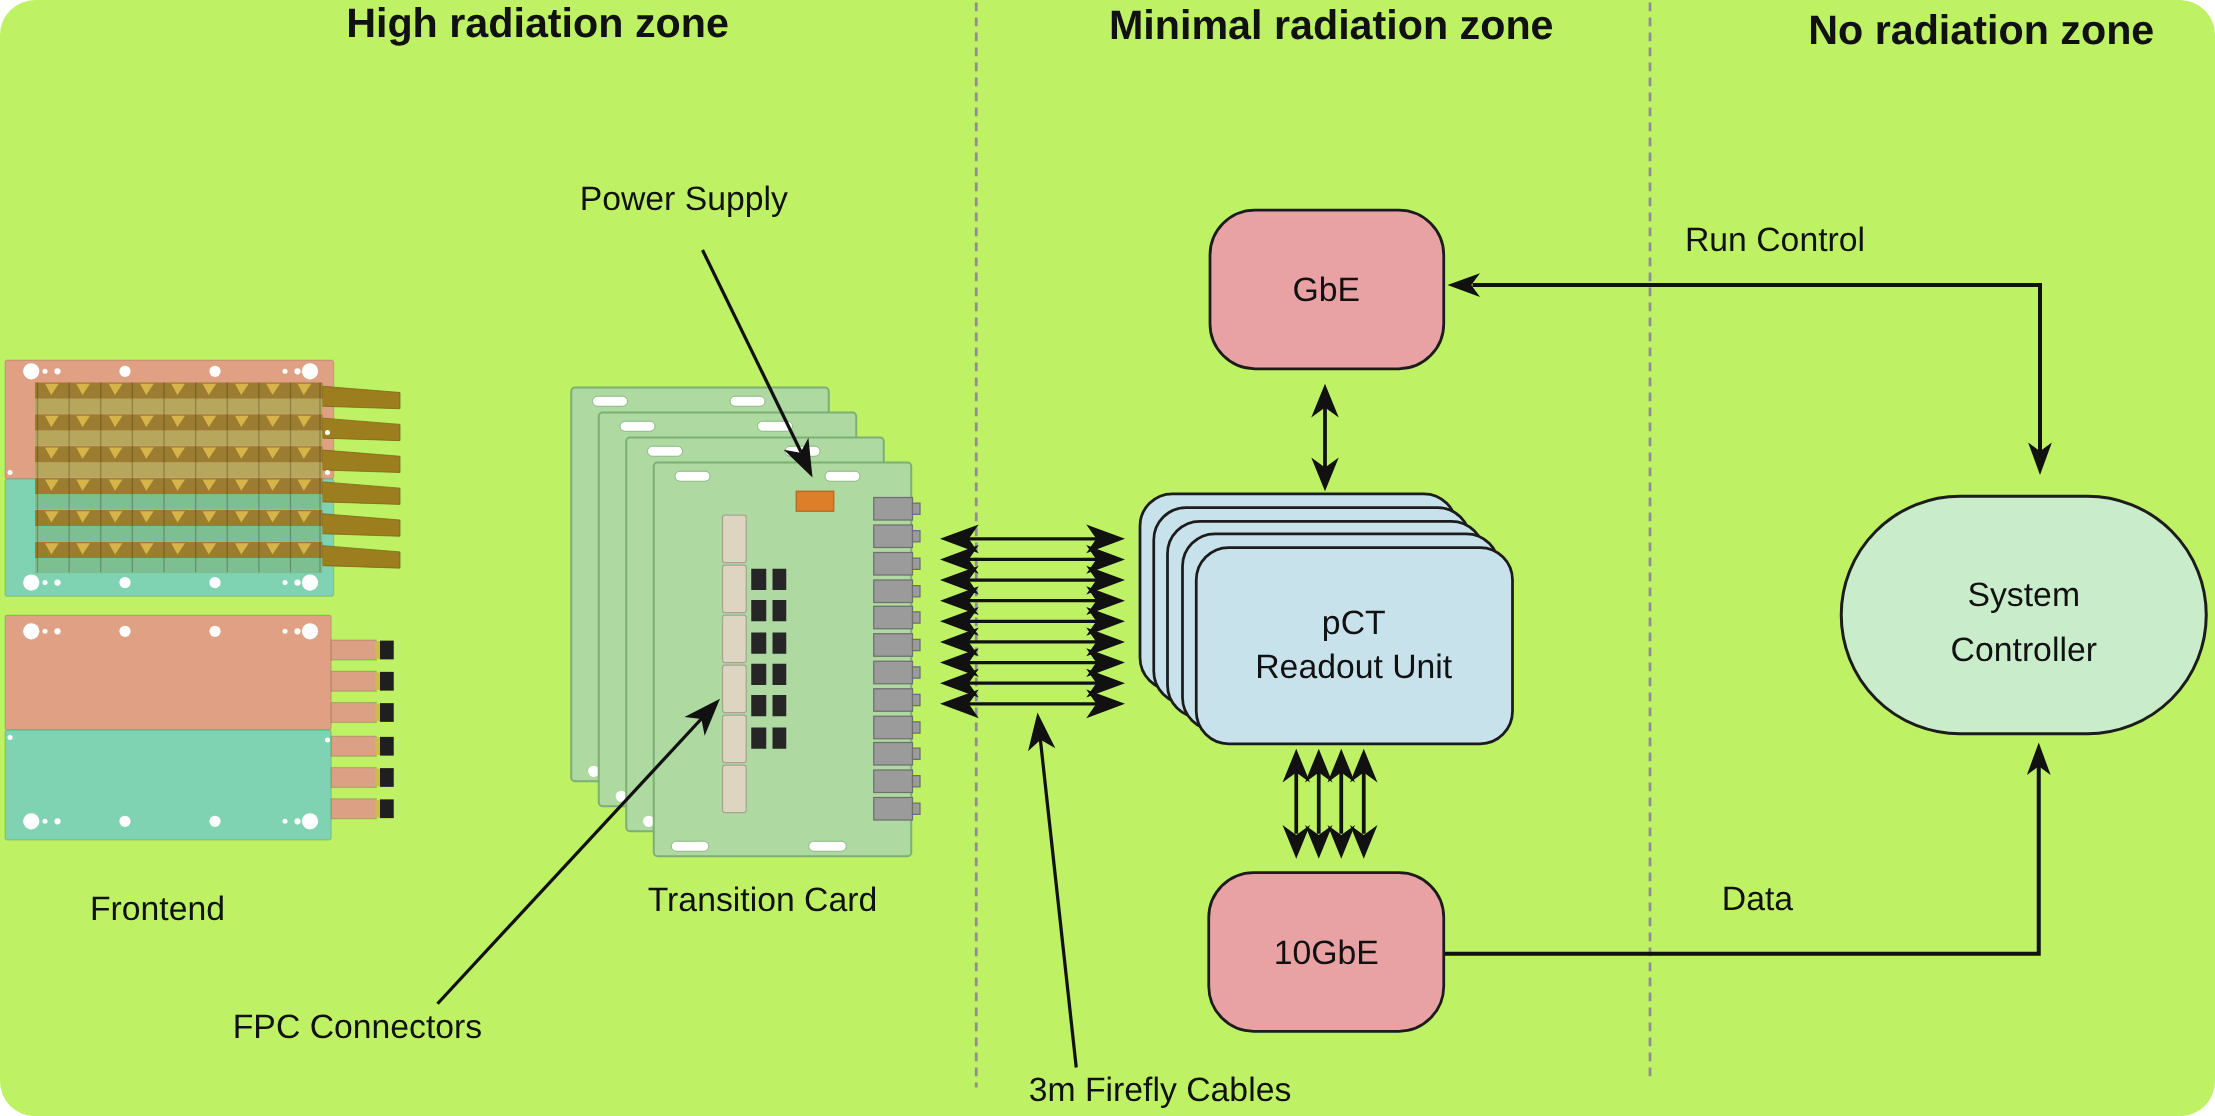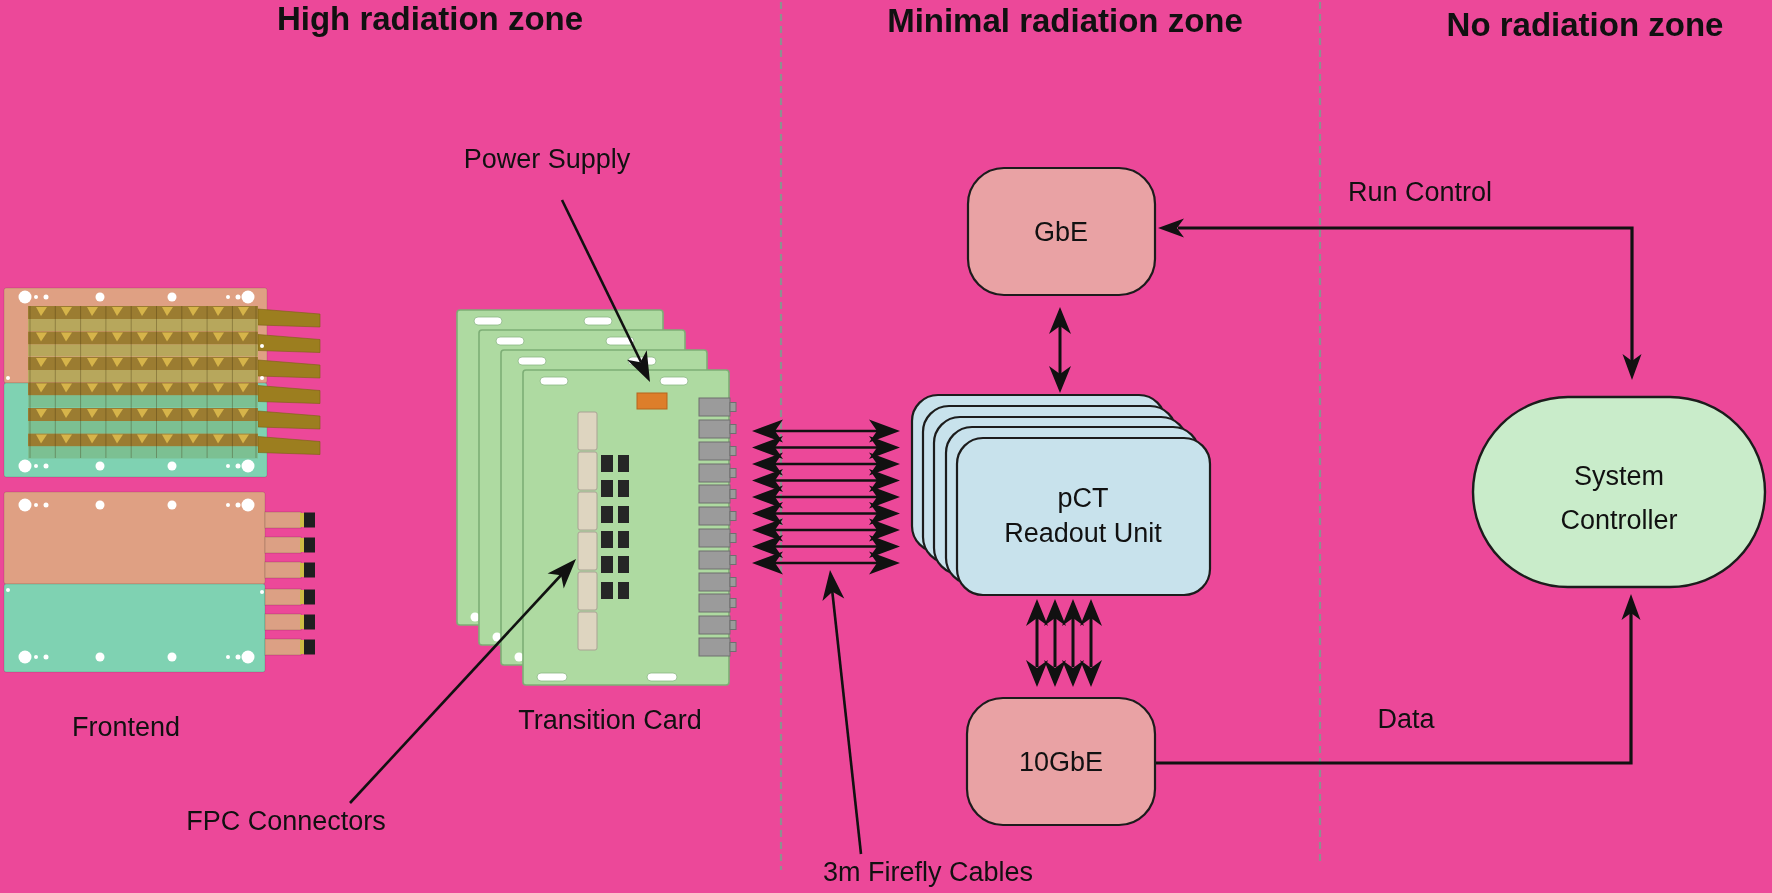--- a/index.html
+++ b/index.html
@@ -17,21 +17,21 @@
     --chip-light-teal:#7cc092;
     --gold-mark:#d6b44a;
     --flex-brass:#9c7e1f;
     --tab-salmon:#dca084;
     --tab-yellow:#cdbc45;
     --connector-gray:#9b9b9b;
     --divider-gray:#8f8f8f;
     --ink:#111111;
   }
   html,body{margin:0;padding:0;background:#ffffff;}
-  .canvas{width:1772px;height:893px;position:relative;background:#ec4899;}
+  .canvas{width:1772px;height:893px;position:relative;background:#bef264;border-radius:28px;}
   svg{display:block;}
   .zone-title{font:bold 33px "Liberation Sans","DejaVu Sans",sans-serif;fill:var(--ink);}
   .diagram-label{font:27px "Liberation Sans","DejaVu Sans",sans-serif;fill:var(--ink);}
   .node-label{font:27px "Liberation Sans","DejaVu Sans",sans-serif;fill:var(--ink);}
   .net-box{fill:var(--network-box);stroke:#1c1c1c;stroke-width:2.2;}
   .readout-box{fill:var(--readout-box);stroke:#1c1c1c;stroke-width:2.2;}
   .controller-box{fill:var(--controller-box);stroke:#1c1c1c;stroke-width:2.4;}
   .tcard{fill:var(--transition-card);stroke:var(--transition-border);stroke-width:1.6;}
   .card-slot{fill:#ffffff;stroke:#8cb884;stroke-width:0.8;}
   .arrow-line{stroke:#111;fill:none;}

